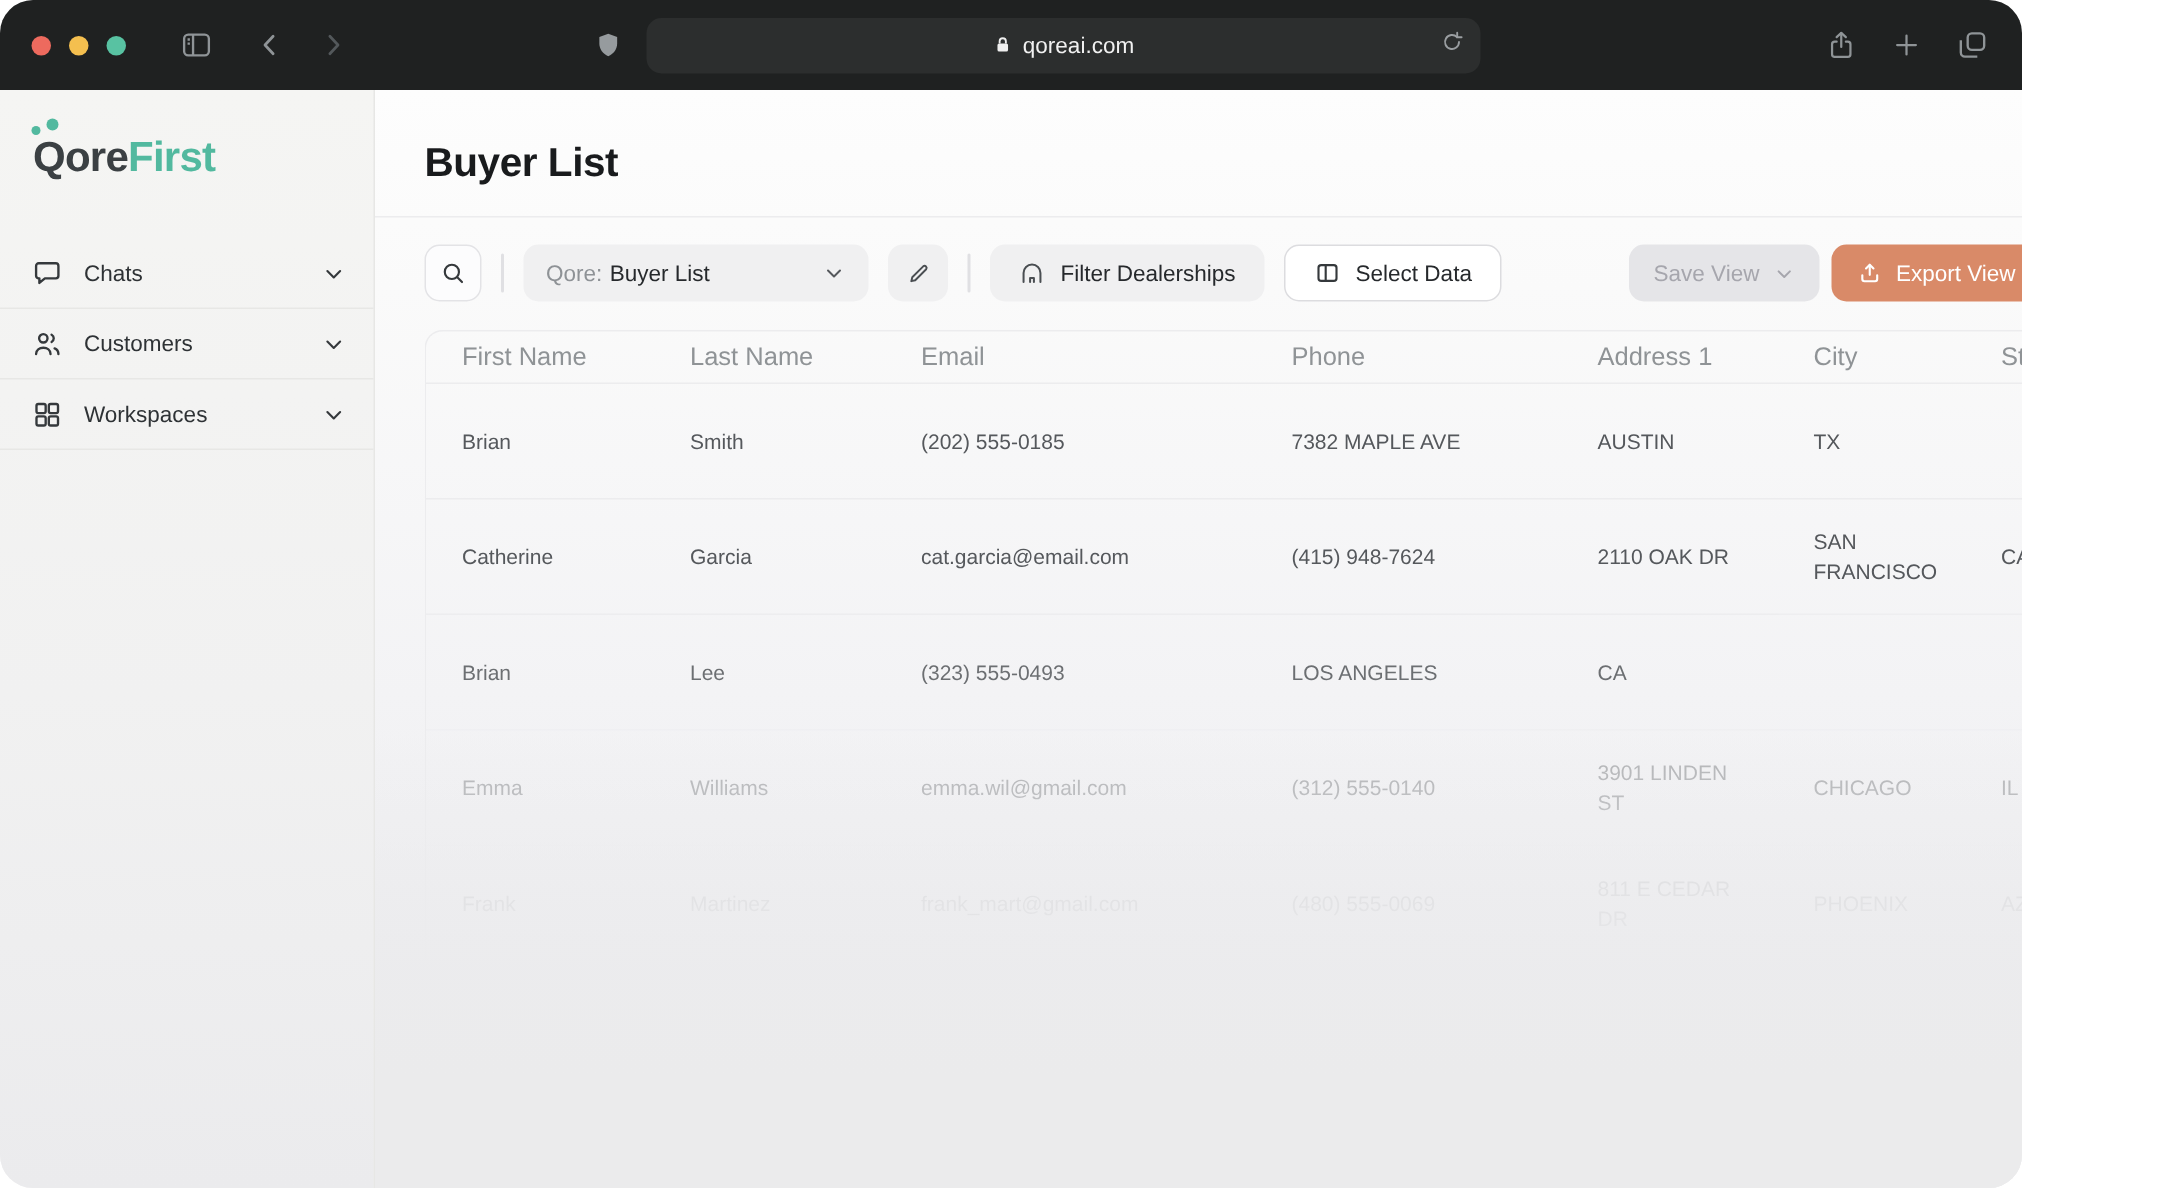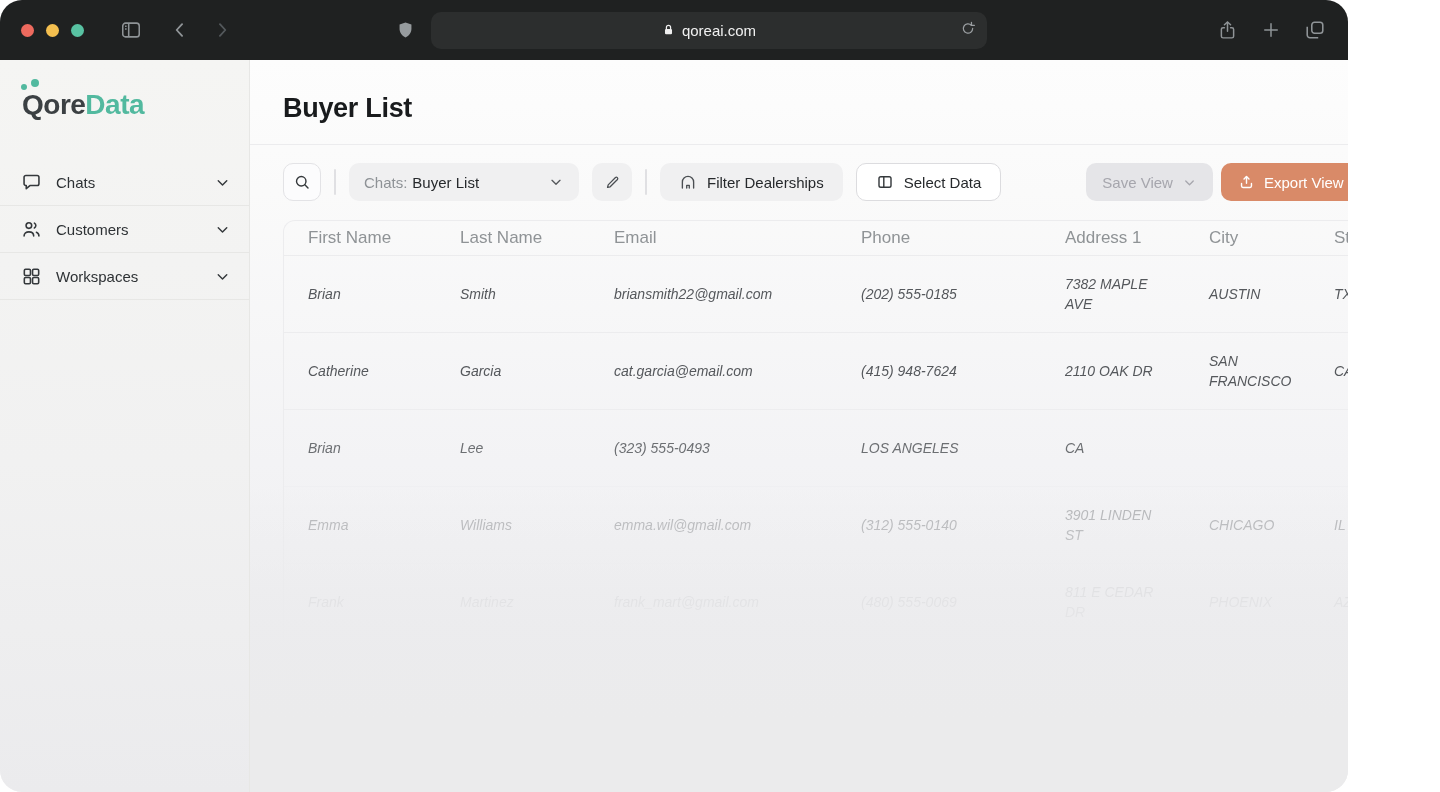--- a/index.html
+++ b/index.html
@@ -53,21 +53,21 @@
   .right-group { margin-left:auto; display:flex; gap:8px; }
   .save-btn { background:#e5e5e8; color:#a6a6ad; padding:0 16px; gap:9px; font-weight:400; }
   .export-btn { background:#d98a68; color:#ffffff; padding:0 17px; gap:9px; font-weight:500; }
 
   
   .table-card { margin:19px 33px 0 33px; border:1px solid #ececee; border-bottom:none; border-radius:12px 12px 0 0; }
   .t-head, .t-row { display:grid; grid-template-columns:176px 154px 247px 204px 144px 125px 1fr; align-items:center; }
   .t-head { height:34px; }
   .th { font-size:17px; color:#8f9396; padding-right:10px; }
   .th:first-child, .td:first-child { padding-left:24px; }
-  .t-row { height:77px; border-top:1px solid #ececee; cursor:pointer;font-style:italic; }
+  .t-row { height:77px; border-top:1px solid #ececee; cursor:pointer; }
   .td { font-size:14px; color:#55585c; line-height:20px; padding-right:10px; }
   .td span { display:inline-block; }
   .td:nth-child(5) span { max-width:100px; }
   .t-row:nth-child(3) { opacity:0.85; }
   .t-row:nth-child(4) { opacity:0.42; }
   .t-row:nth-child(5) { opacity:0.18; }
 
   .fade-overlay { position:absolute; left:0; right:0; bottom:0; height:305px; background:linear-gradient(180deg, rgba(235,235,237,0) 0%, rgba(235,235,237,0.78) 45%, #ebebec 76%); pointer-events:none; z-index:5; }
 </style>
 </head>
@@ -145,21 +145,21 @@
       </div>
     </div>
   </div>
 
   <div class="app">
 
     <div class="sidebar">
       <div class="logo">
         <div class="logo-dot d1"></div>
         <div class="logo-dot d2"></div>
-        <span class="q1">Qore</span><span class="q2">Data</span>
+        <span class="q1">Qore</span><span class="q2">First</span>
       </div>
       <div class="nav">
         <div class="nav-item">
           <span style="display:flex;">
             <svg width="21" height="21" viewBox="0 0 24 24" fill="none" stroke="currentColor" stroke-width="1.8" stroke-linecap="round" stroke-linejoin="round">
                 <path d="M3.5 6a2 2 0 012-2h13a2 2 0 012 2v7.5a2 2 0 01-2 2h-8.3L6 19v-3.5h-.5a2 2 0 01-2-2V6z"></path>
               </svg>
           </span>
           <span class="nav-label">Chats</span>
           <span class="chev" style="display:flex;">
@@ -212,21 +212,21 @@
         <div class="icon-btn">
           <span style="display:flex;">
             <svg width="18" height="18" viewBox="0 0 24 24" fill="none" stroke="currentColor" stroke-width="1.9" stroke-linecap="round">
                 <circle cx="11" cy="11" r="6.3"></circle>
                 <line x1="15.8" y1="15.8" x2="20" y2="20"></line>
               </svg>
           </span>
         </div>
         <div class="tb-sep"></div>
         <div class="pill view-pill">
-          <span><span class="view-muted">Chats:</span><span class="view-value">Buyer List</span></span>
+          <span><span class="view-muted">Qore:</span><span class="view-value">Buyer List</span></span>
           <span class="chev" style="display:flex; color:#55585c;">
             <svg width="16" height="16" viewBox="0 0 24 24" fill="none" stroke="currentColor" stroke-width="2" stroke-linecap="round" stroke-linejoin="round">
                 <polyline points="6,9.5 12,15.5 18,9.5"></polyline>
               </svg>
           </span>
         </div>
         <div class="pill pencil-btn">
           <span style="display:flex;">
             <svg width="17" height="17" viewBox="0 0 24 24" fill="none" stroke="currentColor" stroke-width="1.8" stroke-linecap="round" stroke-linejoin="round">
                 <path d="M5 19l.9-3.7L16.2 5a2 2 0 012.8 2.8L8.7 18.1 5 19z"></path>
@@ -286,21 +286,20 @@
             <div class="th">Email</div>
             <div class="th">Phone</div>
             <div class="th">Address 1</div>
             <div class="th">City</div>
             <div class="th">State</div>
           </div>
         <div>
             <div class="t-row">
               <div class="td"><span>Brian</span></div>
               <div class="td"><span>Smith</span></div>
-              <div class="td"><span>briansmith22@gmail.com</span></div>
               <div class="td"><span>(202) 555-0185</span></div>
               <div class="td"><span>7382 MAPLE AVE</span></div>
               <div class="td"><span>AUSTIN</span></div>
               <div class="td"><span>TX</span></div>
             </div>
             <div class="t-row">
               <div class="td"><span>Catherine</span></div>
               <div class="td"><span>Garcia</span></div>
               <div class="td"><span>cat.garcia@email.com</span></div>
               <div class="td"><span>(415) 948-7624</span></div>

